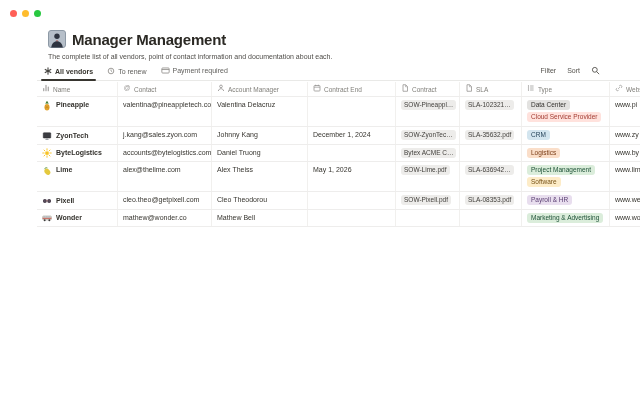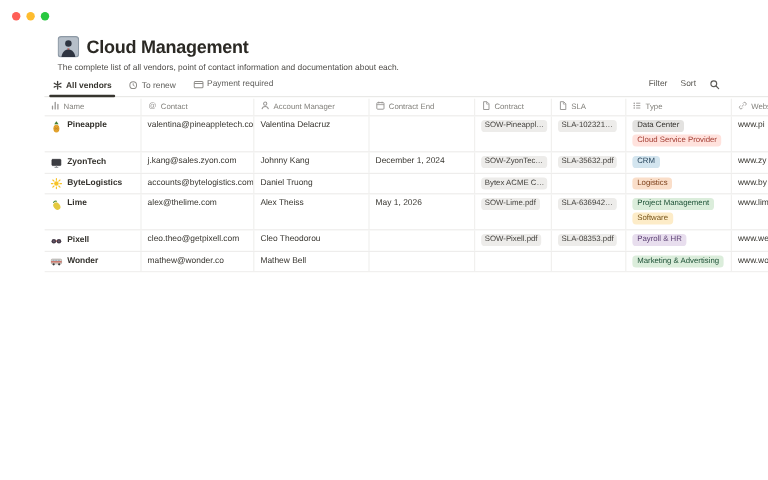--- a/index.html
+++ b/index.html
@@ -54,21 +54,21 @@
 <div class="page-head">
   <div class="title-row">
     <span class="page-icon">
         <svg viewBox="0 0 18 18" width="18" height="18">
           <rect x="0.5" y="0.5" width="17" height="17" rx="2.5" fill="#b6bfc9" stroke="#8d99a5"></rect>
           <circle cx="9" cy="6.3" r="2.7" fill="#2e3440"></circle>
           <path d="M3.2 17.5c.6-4.2 2.9-6.3 5.8-6.3s5.2 2.1 5.8 6.3z" fill="#2e3440"></path>
           <path d="M9 11.6l-1.1-1.2h2.2z" fill="#b0392e"></path>
         </svg>
       </span>
-    <h1>Cloud Management</h1>
+    <h1>Manager Management</h1>
   </div>
   <div class="subtitle">The complete list of all vendors, point of contact information and documentation about each.</div>
 </div>
 
 <div class="toolbar">
   <div class="tabs">
       <div class="tab active">
         <span class="ticon">
           <svg viewBox="0 0 16 16" width="8" height="8">
             <path d="M8 1.5v13M2.4 4.8l11.2 6.4M13.6 4.8L2.4 11.2" stroke="#454440" stroke-width="2.2" stroke-linecap="round"></path>

